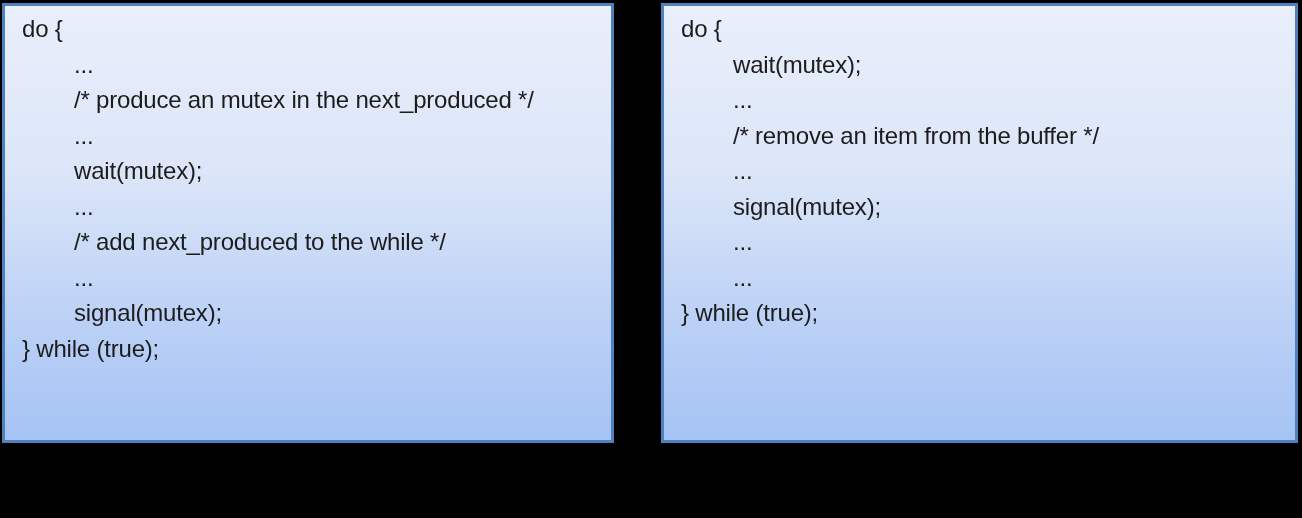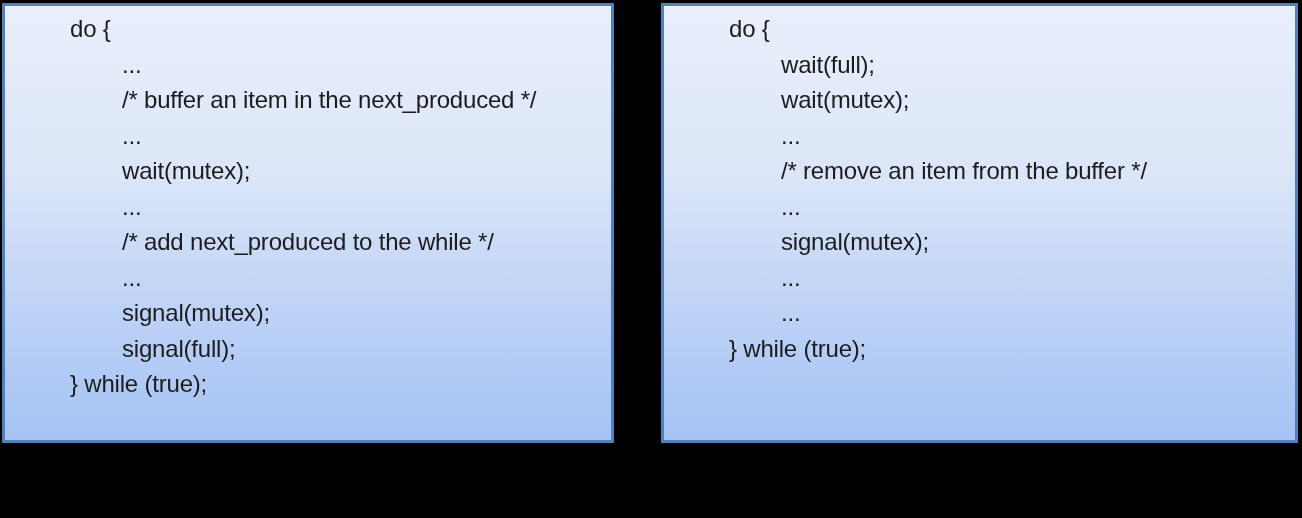--- a/index.html
+++ b/index.html
@@ -24,44 +24,41 @@
     padding: 5px 6px 0 17px;
   }
   #panel-producer { left: 2px;   width: 612px; }
   #panel-consumer { left: 661px; width: 637px; }
   .code-line {
     font-size: 24px;
     line-height: 35.5px;
     color: #1c1c1c;
     white-space: pre;
     letter-spacing: -0.2px;
-    margin-left: 48px;
   }
   .code-line.indent-1 { padding-left: 52px; }
 </style>
 </head>
 <body>
 
 <div id="panel-producer" class="code-panel">
     <div class="code-line">do {</div>
     <div class="code-line indent-1">...</div>
-    <div class="code-line indent-1">/* buffer an item in the next_produced */</div>
+    <div class="code-line indent-1">/* produce an mutex in the next_produced */</div>
     <div class="code-line indent-1">...</div>
     <div class="code-line indent-1">wait(mutex);</div>
     <div class="code-line indent-1">...</div>
     <div class="code-line indent-1">/* add next_produced to the while */</div>
     <div class="code-line indent-1">...</div>
     <div class="code-line indent-1">signal(mutex);</div>
-    <div class="code-line indent-1">signal(full);</div>
     <div class="code-line">} while (true);</div>
   </div>
 
 <div id="panel-consumer" class="code-panel">
     <div class="code-line">do {</div>
-    <div class="code-line indent-1">wait(full);</div>
     <div class="code-line indent-1">wait(mutex);</div>
     <div class="code-line indent-1">...</div>
     <div class="code-line indent-1">/* remove an item from the buffer */</div>
     <div class="code-line indent-1">...</div>
     <div class="code-line indent-1">signal(mutex);</div>
     <div class="code-line indent-1">...</div>
     <div class="code-line indent-1">...</div>
     <div class="code-line">} while (true);</div>
   </div>
 

